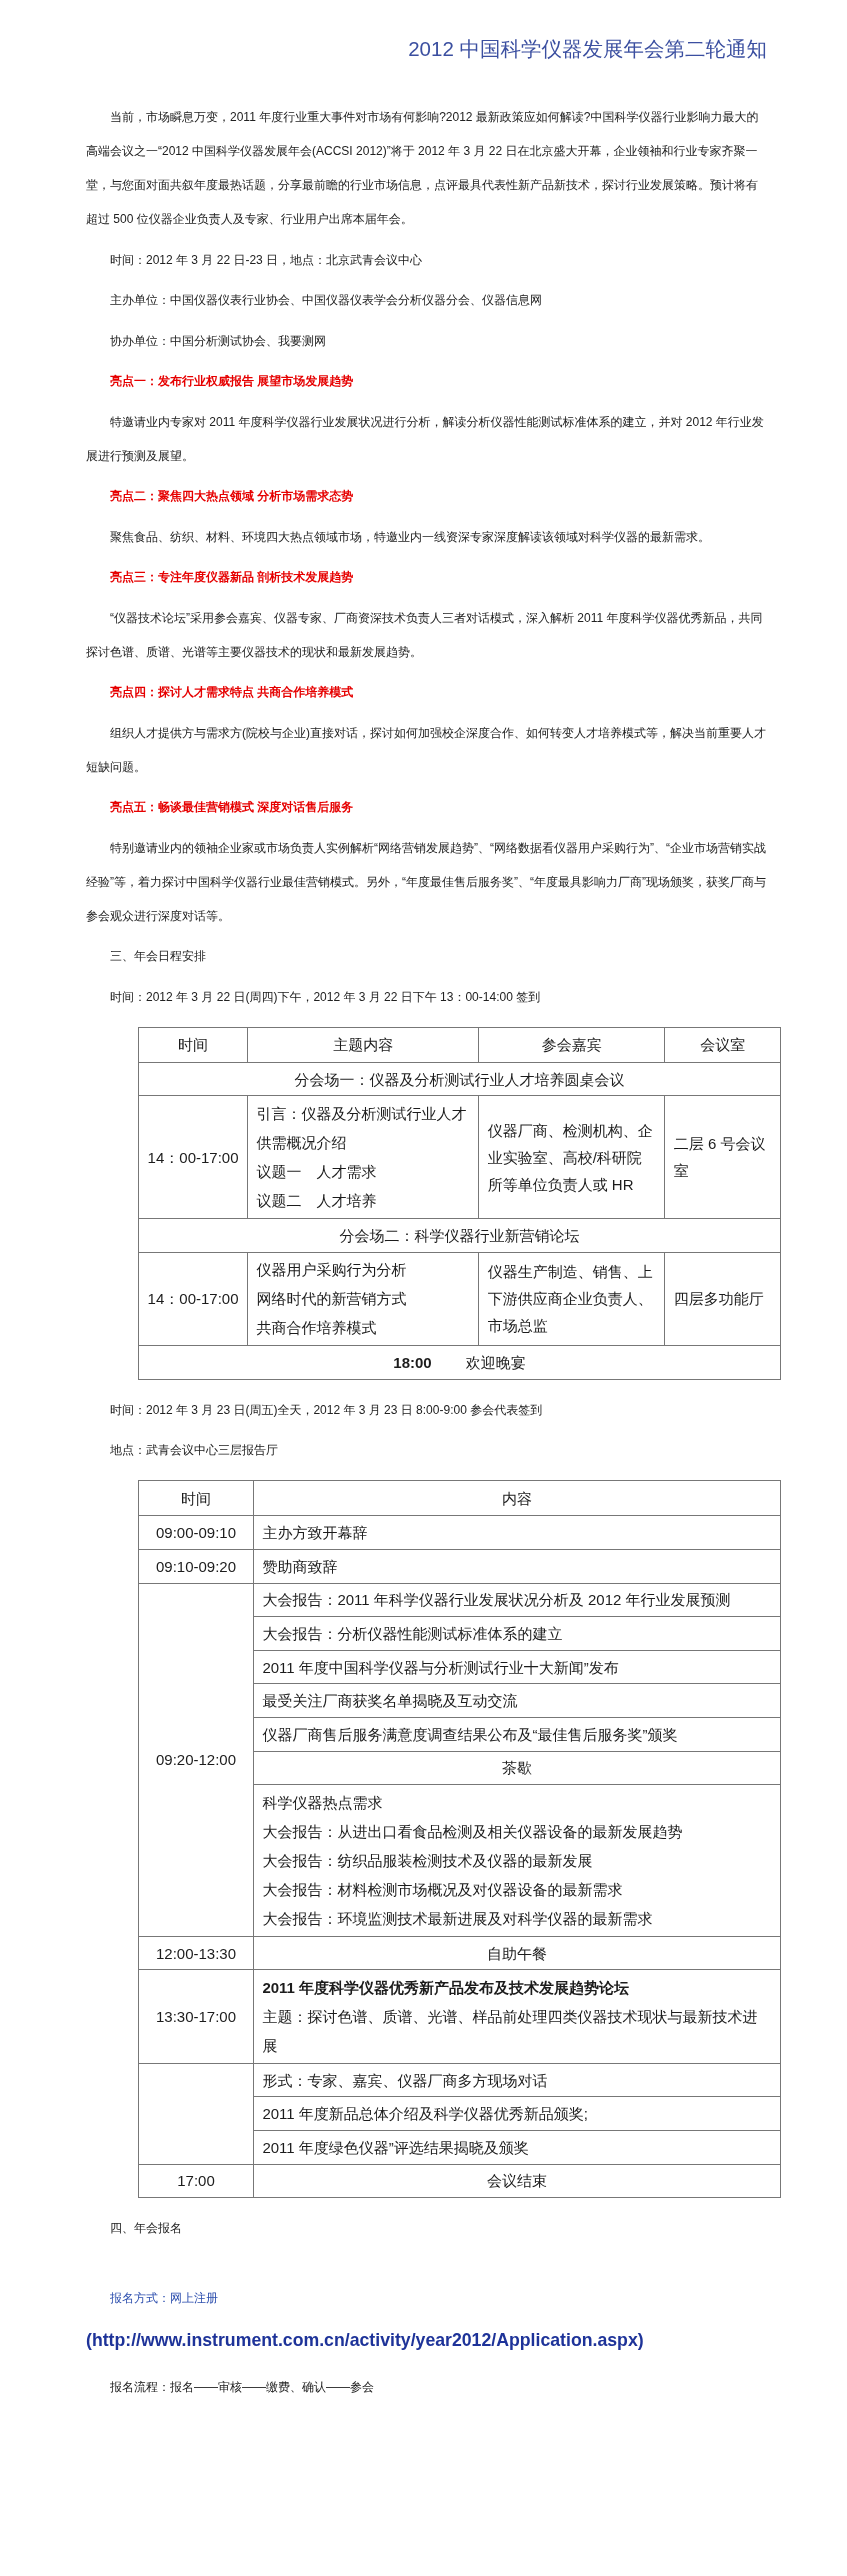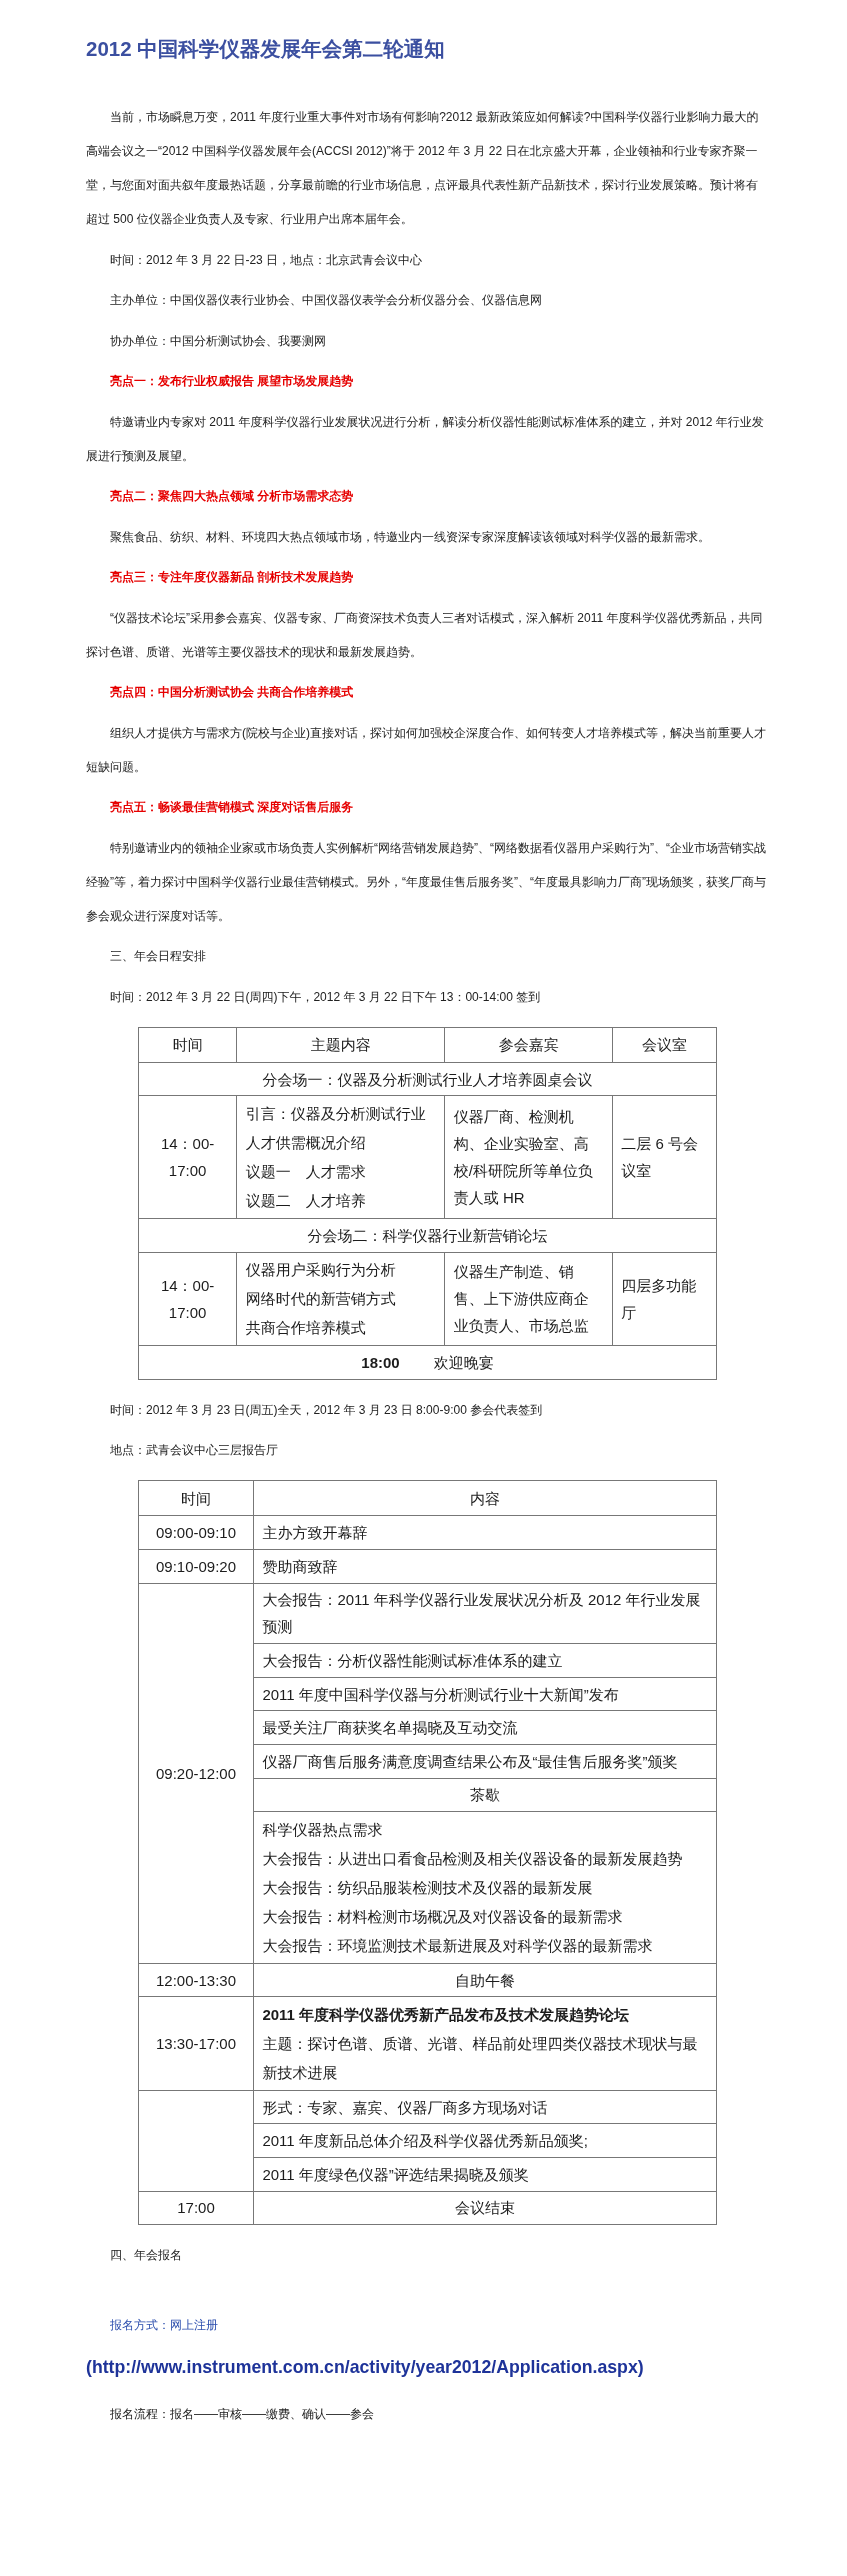--- a/index.html
+++ b/index.html
@@ -4,33 +4,33 @@
 <style>
   * { box-sizing: border-box; }
   html, body { margin:0; padding:0; background:#ffffff; }
   body {
     width:847px; min-height:2576px;
     font-family:"Liberation Sans","DejaVu Sans",sans-serif;
     color:#212121;
   }
   .doc { padding:22.4px 80px 56px 86px; }
   .title {
-    text-align:left; font-size:20.5px; font-weight:bold;
+    text-align:right; font-size:20.5px; font-weight:normal;
     color:var(--title_blue); margin:13px 0 37px; line-height:28px;
   }
   .para { margin:0 0 6.5px; line-height:34px; font-size:12px; text-indent:2em; }
   .heading { color:#212121; }
   .red  { color:var(--accent_red); font-weight:bold; }
   .blue { color:var(--link_blue);margin-top:36px; }
   .url-line {
     margin:3.7px 0 11.2px; line-height:37px; font-size:17.7px; font-weight:bold;
     color:var(--navy_blue); text-indent:0; letter-spacing:0;
   }
   table {
-    border-collapse:collapse; margin:13px 0 13px 52px; width:579px;
+    border-collapse:collapse; margin:13px 0 13px 52px; width:643px;
     font-size:15px; color:#1c1c1c;
   }
   td, th { border:0.9px solid #777777; padding:2.8px 8.4px; line-height:27px; vertical-align:middle; }
   th { font-weight:normal; text-align:center; height:35px; }
   .t-center { text-align:center; }
   .cell-lines div { line-height:29px; }
   .bold { font-weight:bold; }
   .banquet-label { margin-left:34px; }
   #t1 col.c-time  { width:17%; }
   #t1 col.c-topic { width:36%; }
@@ -51,21 +51,21 @@
   <p class="para">主办单位：中国仪器仪表行业协会、中国仪器仪表学会分析仪器分会、仪器信息网</p>
   <p class="para">协办单位：中国分析测试协会、我要测网</p>
 
 
   <p class="para red">亮点一：发布行业权威报告 展望市场发展趋势</p>
   <p class="para">特邀请业内专家对 2011 年度科学仪器行业发展状况进行分析，解读分析仪器性能测试标准体系的建立，并对 2012 年行业发展进行预测及展望。</p>
   <p class="para red">亮点二：聚焦四大热点领域 分析市场需求态势</p>
   <p class="para">聚焦食品、纺织、材料、环境四大热点领域市场，特邀业内一线资深专家深度解读该领域对科学仪器的最新需求。</p>
   <p class="para red">亮点三：专注年度仪器新品 剖析技术发展趋势</p>
   <p class="para">“仪器技术论坛”采用参会嘉宾、仪器专家、厂商资深技术负责人三者对话模式，深入解析 2011 年度科学仪器优秀新品，共同探讨色谱、质谱、光谱等主要仪器技术的现状和最新发展趋势。</p>
-  <p class="para red">亮点四：中国分析测试协会 共商合作培养模式</p>
+  <p class="para red">亮点四：探讨人才需求特点 共商合作培养模式</p>
   <p class="para">组织人才提供方与需求方(院校与企业)直接对话，探讨如何加强校企深度合作、如何转变人才培养模式等，解决当前重要人才短缺问题。</p>
   <p class="para red">亮点五：畅谈最佳营销模式 深度对话售后服务</p>
   <p class="para">特别邀请业内的领袖企业家或市场负责人实例解析“网络营销发展趋势”、“网络数据看仪器用户采购行为”、“企业市场营销实战经验”等，着力探讨中国科学仪器行业最佳营销模式。另外，“年度最佳售后服务奖”、“年度最具影响力厂商”现场颁奖，获奖厂商与参会观众进行深度对话等。</p>
 
   <p class="para heading">三、年会日程安排</p>
   <p class="para">时间：2012 年 3 月 22 日(周四)下午，2012 年 3 月 22 日下午 13：00-14:00 签到</p>
 
   <table id="t1">
     <colgroup>
         <col class="c-time">

